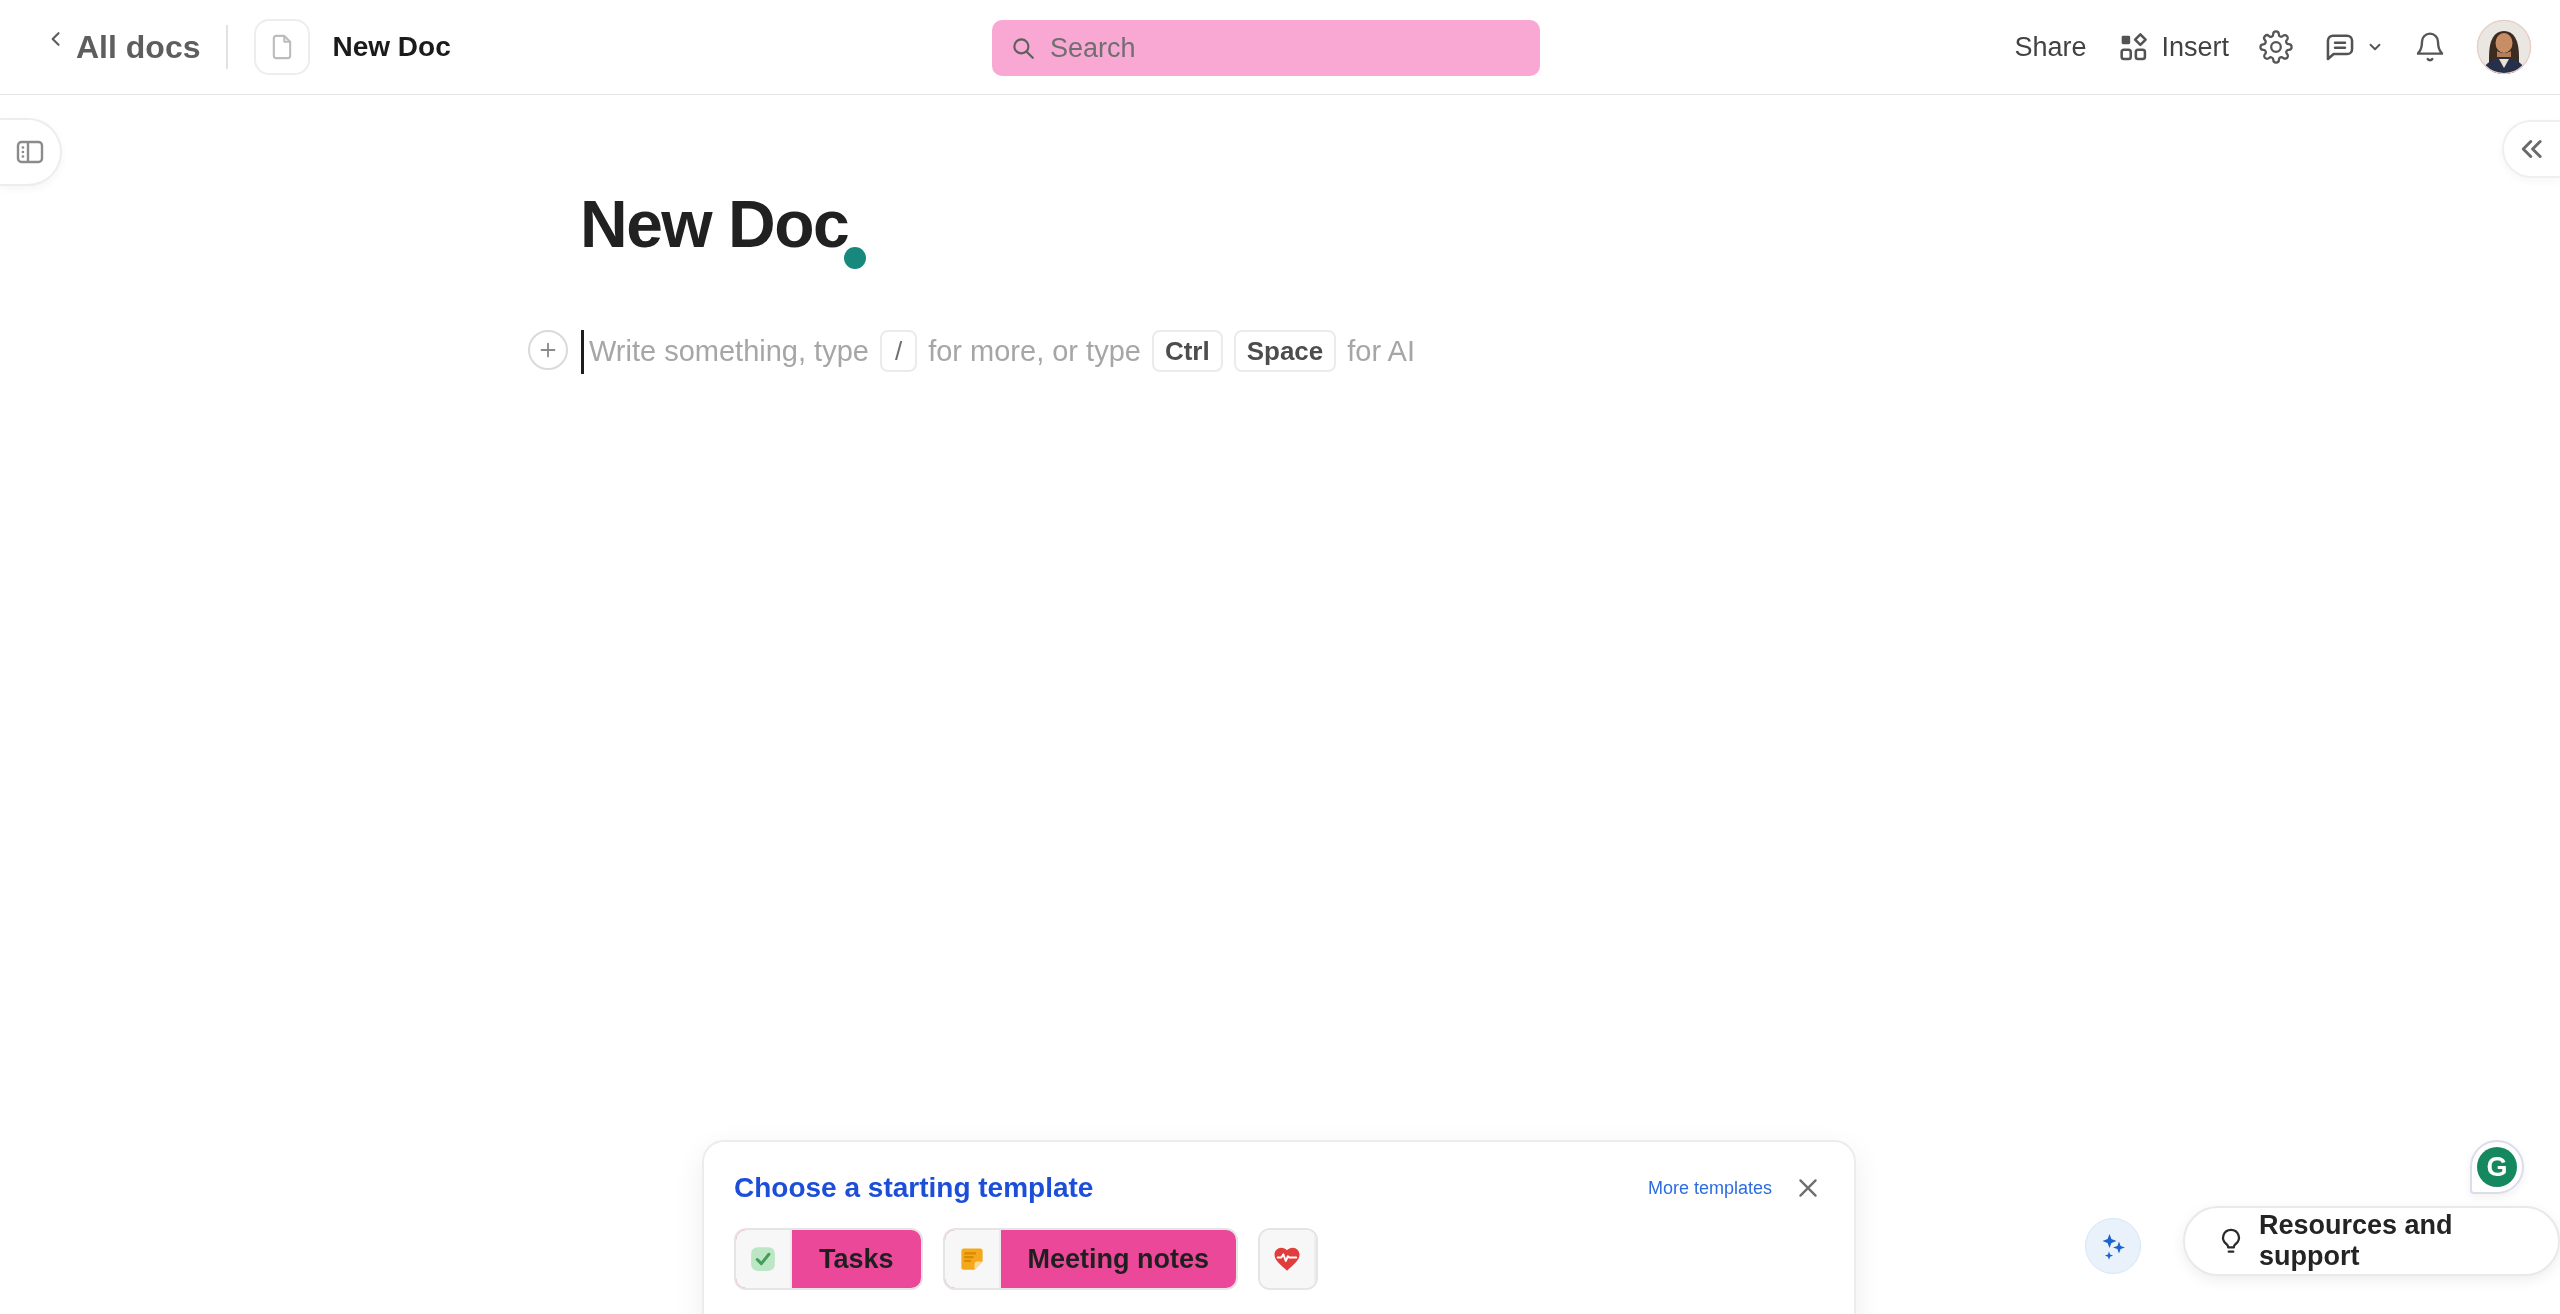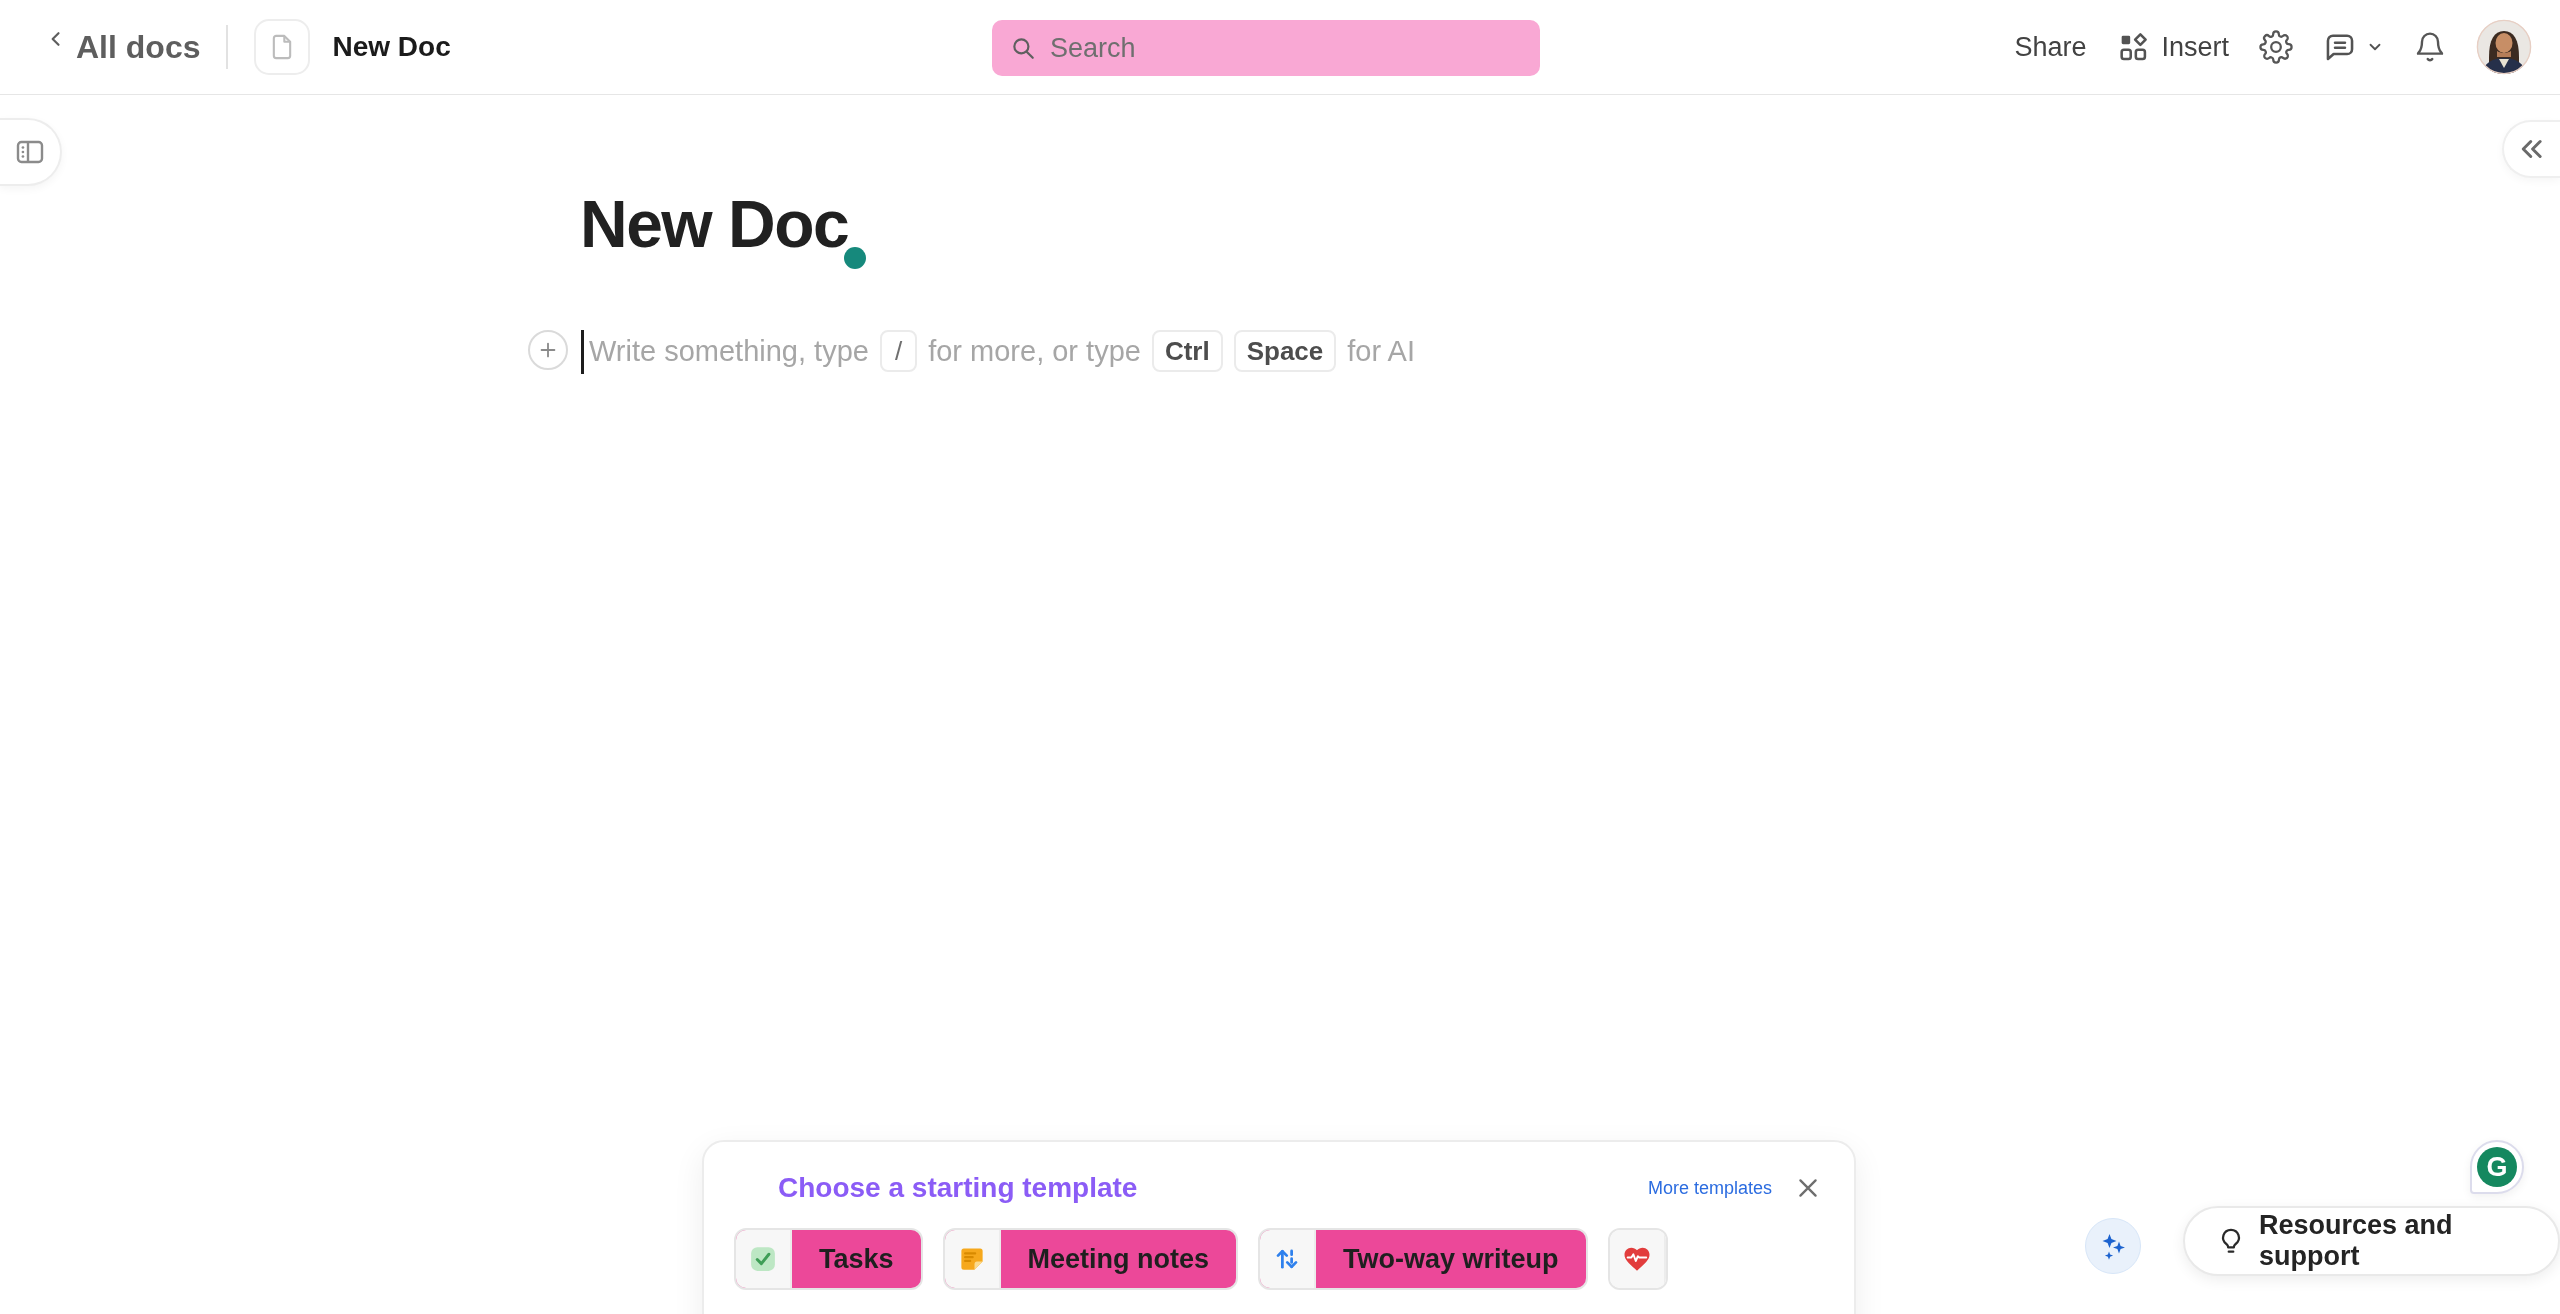--- a/index.html
+++ b/index.html
@@ -61,21 +61,21 @@
                  white-space:nowrap; }
   .kbd { border:2px solid #ebebeb; border-radius:8px; background:#fff; padding:1px 11px;
          font-size:26px; font-weight:700; color:#4d4d4d; line-height:36px; }
   .kbd.slash { font-weight:400; color:#6f6f6f; padding:1px 13px; }
 
   
   .template-panel { position:absolute; left:702px; top:1140px; width:1154px; height:220px;
                     background:#fff; border:2px solid #ececec; border-radius:22px;
                     box-shadow:0 10px 32px rgba(0,0,0,.07); }
   .panel-header { display:flex; align-items:center; padding:30px 32px 0 30px; }
-  .panel-title { flex:1; font-size:28px; font-weight:700; color:#8b5cf6;margin-left:44px; }
+  .panel-title { flex:1; font-size:28px; font-weight:700; color:#1d4ed8; }
   .more-link { font-size:18px; color:#2b6ce0; margin-right:22px; cursor:pointer; }
   .close-btn { color:#6e6e6e; cursor:pointer; display:grid; place-items:center; }
   .panel-buttons { display:flex; gap:20px; margin:24px 0 0 30px; }
   .tmpl-btn { display:flex; align-items:stretch; height:62px; border:2px solid #e5e5e5;
               border-radius:12px; overflow:hidden; background:#ec4899; cursor:pointer; }
   .tmpl-icon { width:56px; display:grid; place-items:center; background:#f7f7f7;
                border-right:2px solid #ececec; }
   .tmpl-label { display:flex; align-items:center; padding:0 27px; font-size:27px;
                 font-weight:700; color:#1f1f1f; white-space:nowrap; }
 
@@ -272,31 +272,20 @@
               <g stroke="#d88a00" stroke-width="1.8" stroke-linecap="round">
                 <path d="M6.5 7.5h8"></path>
                 <path d="M6.5 10.5h6"></path>
                 <path d="M6.5 13.5h4"></path>
               </g>
             </svg>
         </div>
         <div class="tmpl-label">Meeting notes</div>
       </div>
 
-      <div class="tmpl-btn">
-        <div class="tmpl-icon">
-          <svg width="30" height="30" viewBox="0 0 24 24" fill="none" stroke="#2f81ed" stroke-width="2.2" stroke-linecap="round" stroke-linejoin="round">
-              <path d="M8.3 18.5V5.8"></path>
-              <path d="M4.8 9.3l3.5-3.5 3.5 3.5"></path>
-              <path d="M15.7 5.5v12.7" stroke-dasharray="3 3.2"></path>
-              <path d="M12.2 14.7l3.5 3.5 3.5-3.5"></path>
-            </svg>
-        </div>
-        <div class="tmpl-label">Two-way writeup</div>
-      </div>
 
       <div class="tmpl-btn">
         <div class="tmpl-icon">
           <svg width="30" height="30" viewBox="0 0 24 24">
               <path d="M12 21.3l-1.45-1.32C5.4 15.36 2 12.28 2 8.5 2 5.42 4.42 3 7.5 3c1.74 0 3.41.81 4.5 2.09C13.09 3.81 14.76 3 16.5 3 19.58 3 22 5.42 22 8.5c0 3.78-3.4 6.86-8.55 11.54z" fill="#e23d3d"></path>
               <path d="M4.5 10.8h3l1.6-2.6 1.9 5.4 1.7-3.8 1.1 1h5.6" stroke="#ffffff" stroke-width="1.5" fill="none" stroke-linecap="round" stroke-linejoin="round"></path>
             </svg>
         </div>
       </div>
 

